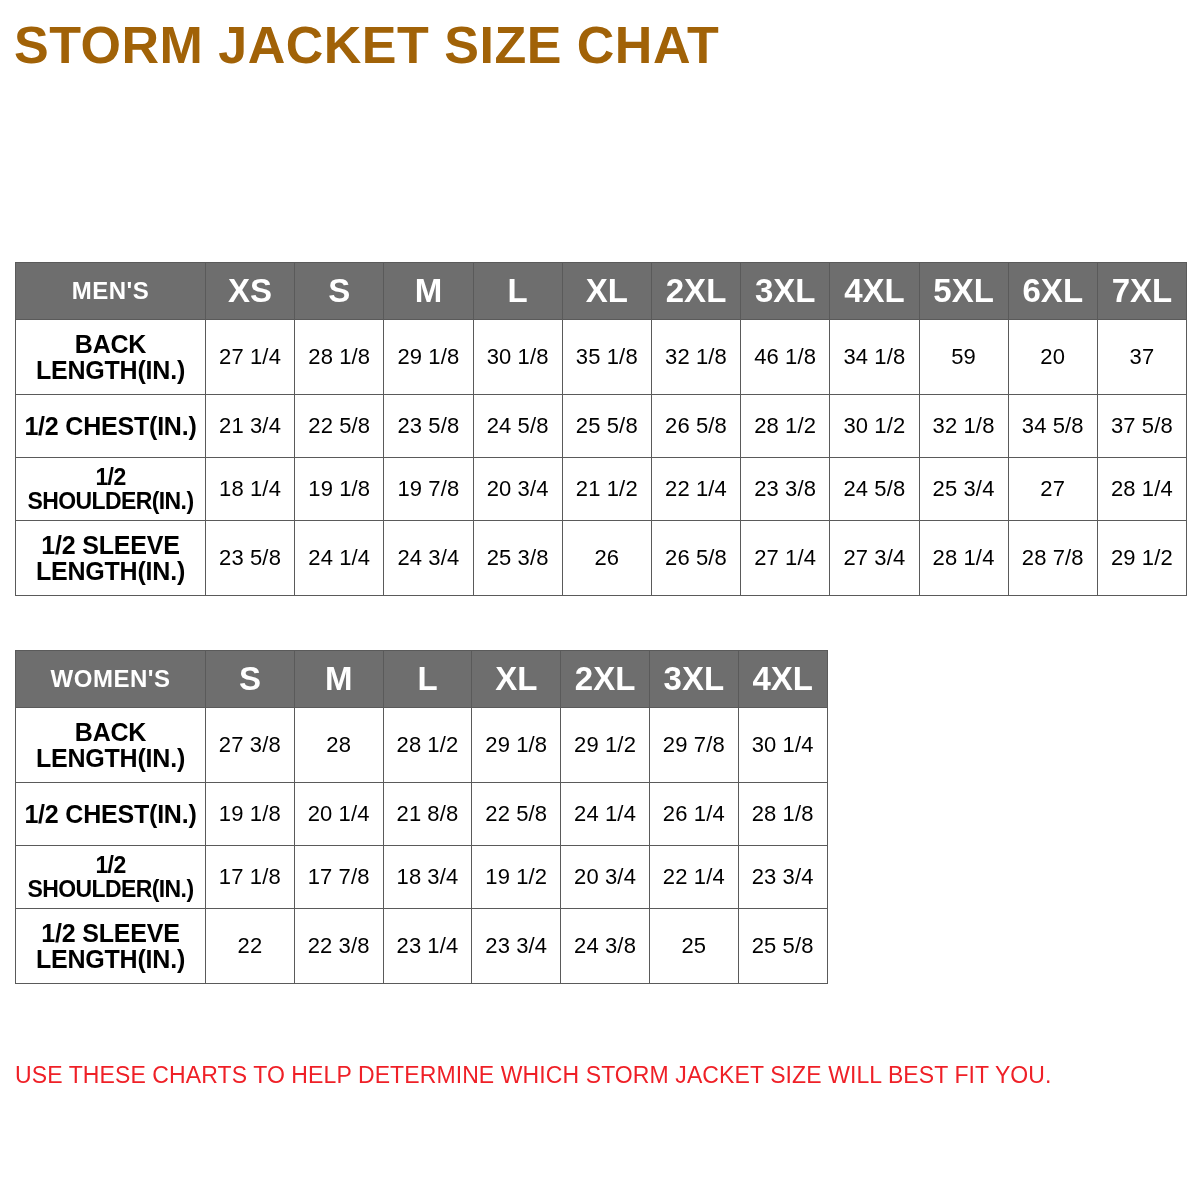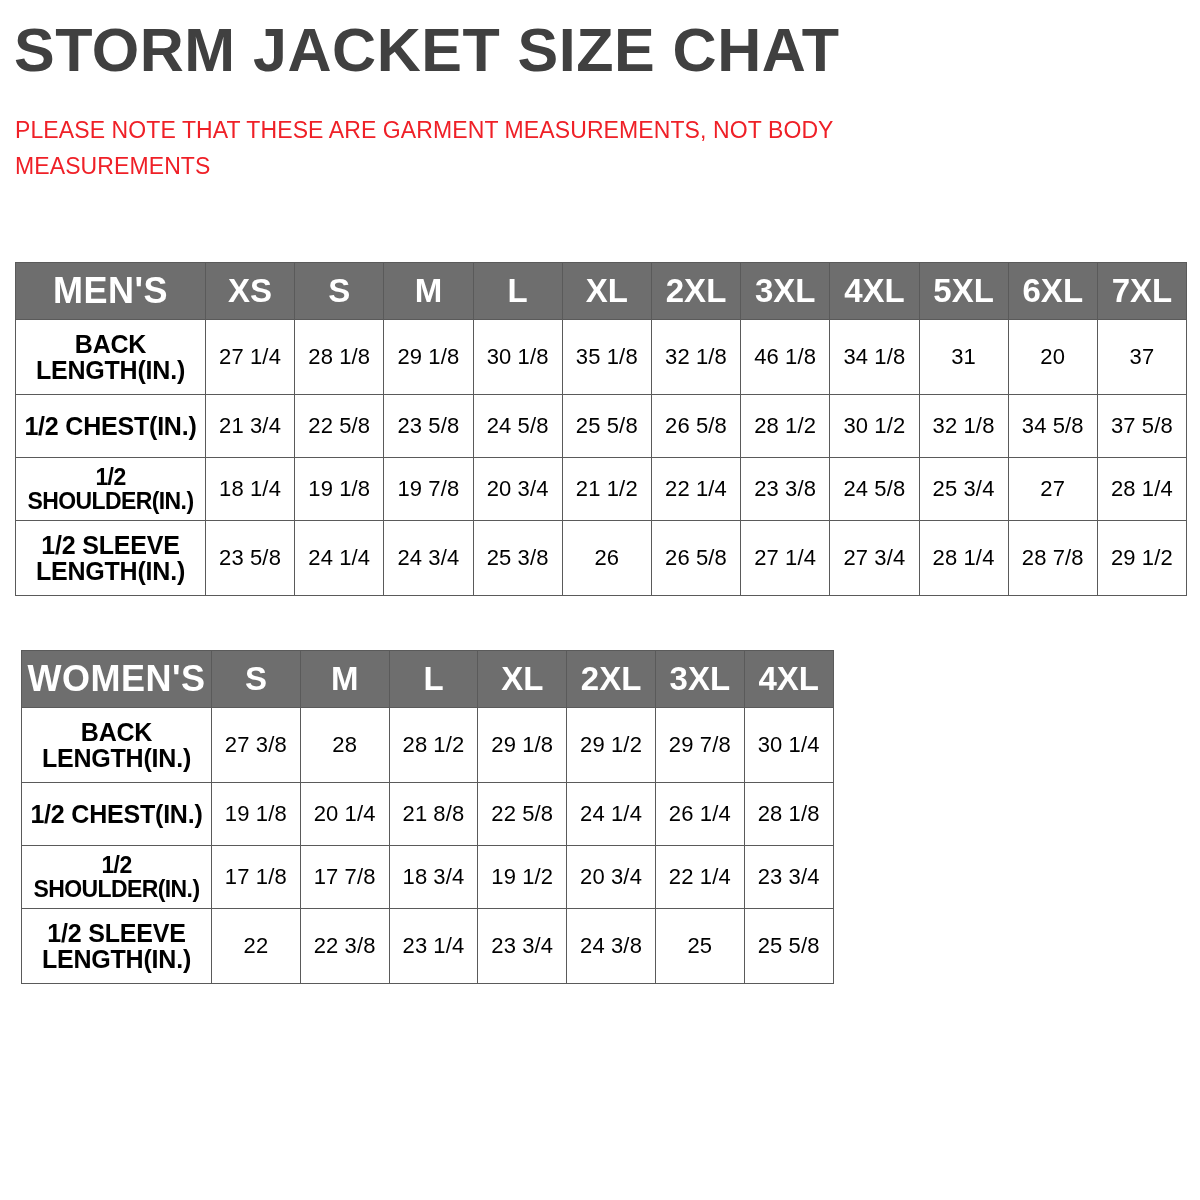--- a/index.html
+++ b/index.html
@@ -21,23 +21,23 @@
     left: 0; top: 0;
     width: 1200px;
     height: 1200px;
   }
 
   
   .title {
     position: absolute;
     left: 14px;
     top: 18px;
-    font-size: 61px;
+    font-size: 52px;
     font-weight: bold;
-    color: #404040;
+    color: #a16207;
     letter-spacing: 0.5px;
     white-space: nowrap;
     line-height: 1.05;
   }
 
   
   .note {
     position: absolute;
     left: 15px;
     top: 113px;
@@ -63,21 +63,21 @@
     vertical-align: middle;
     color: #000000;
   }
   .sizetable thead th {
     background: #6e6e6e;
     color: #ffffff;
     height: 56px;
     font-weight: bold;
   }
   .sizetable thead th.cat {
-    font-size: 36px;
+    font-size: 24px;
     letter-spacing: 0.5px;
     margin-left: 28px;
   }
   .sizetable thead th.sz {
     font-size: 33px;
   }
   .sizetable tbody td {
     background: #ffffff;
     height: 58px;
   }
@@ -105,21 +105,21 @@
   #mens-table col.labelcol { width: 190px; }
   #mens-table col.datacol  { width: 89.2px; }
   #mens-table tbody tr.r-back td,
   #mens-table tbody tr.r-sleeve td { height: 70px; }
   #mens-table tbody tr.r-chest td,
   #mens-table tbody tr.r-shoulder td { height: 58px; }
   #mens-table tbody td.rowlabel.tight { font-size: 23px; letter-spacing: -0.6px; }
 
   
   #womens-table {
-    left: 21px;
+    left: 15px;
     top: 650px;
     width: 812px;
   }
   #womens-table col.labelcol { width: 190px; }
   #womens-table col.datacol  { width: 88.8px; }
   #womens-table tbody tr.r-back td,
   #womens-table tbody tr.r-sleeve td { height: 70px; }
   #womens-table tbody tr.r-chest td,
   #womens-table tbody tr.r-shoulder td { height: 58px; }
   #womens-table tbody td.rowlabel.tight { font-size: 23px; letter-spacing: -0.6px; }
@@ -136,21 +136,20 @@
     letter-spacing: 0.1px;
   }
 </style>
 </head>
 <body>
 
 <div class="page">
 
   <div class="title">STORM JACKET SIZE CHAT</div>
 
-  <div class="note">PLEASE NOTE THAT THESE ARE GARMENT MEASUREMENTS, NOT BODY MEASUREMENTS</div>
 
   <table class="sizetable" id="mens-table">
     <colgroup>
         <col class="labelcol">
         <col class="datacol">
         <col class="datacol">
         <col class="datacol">
         <col class="datacol">
         <col class="datacol">
         <col class="datacol">
@@ -180,21 +179,21 @@
         <tr class="r-back">
           <td class="rowlabel">BACK<br>LENGTH(IN.)</td>
           <td class="val"><span class="ip">27</span><span class="fr">1/4</span></td>
           <td class="val"><span class="ip">28</span><span class="fr">1/8</span></td>
           <td class="val"><span class="ip">29</span><span class="fr">1/8</span></td>
           <td class="val"><span class="ip">30</span><span class="fr">1/8</span></td>
           <td class="val"><span class="ip">35</span><span class="fr">1/8</span></td>
           <td class="val"><span class="ip">32</span><span class="fr">1/8</span></td>
           <td class="val"><span class="ip">46</span><span class="fr">1/8</span></td>
           <td class="val"><span class="ip">34</span><span class="fr">1/8</span></td>
-          <td class="val">31</td>
+          <td class="val">59</td>
           <td class="val">20</td>
           <td class="val">37</td>
         </tr>
         <tr class="r-chest">
           <td class="rowlabel">1/2 CHEST(IN.)</td>
           <td class="val"><span class="ip">21</span><span class="fr">3/4</span></td>
           <td class="val"><span class="ip">22</span><span class="fr">5/8</span></td>
           <td class="val"><span class="ip">23</span><span class="fr">5/8</span></td>
           <td class="val"><span class="ip">24</span><span class="fr">5/8</span></td>
           <td class="val"><span class="ip">25</span><span class="fr">5/8</span></td>
@@ -296,14 +295,15 @@
           <td class="val"><span class="ip">22</span><span class="fr">3/8</span></td>
           <td class="val"><span class="ip">23</span><span class="fr">1/4</span></td>
           <td class="val"><span class="ip">23</span><span class="fr">3/4</span></td>
           <td class="val"><span class="ip">24</span><span class="fr">3/8</span></td>
           <td class="val">25</td>
           <td class="val"><span class="ip">25</span><span class="fr">5/8</span></td>
         </tr>
       </tbody>
   </table>
 
+  <div class="footer">USE THESE CHARTS TO HELP DETERMINE WHICH STORM JACKET  SIZE WILL BEST FIT YOU.</div>
 
 </div>
 
 </body></html>

